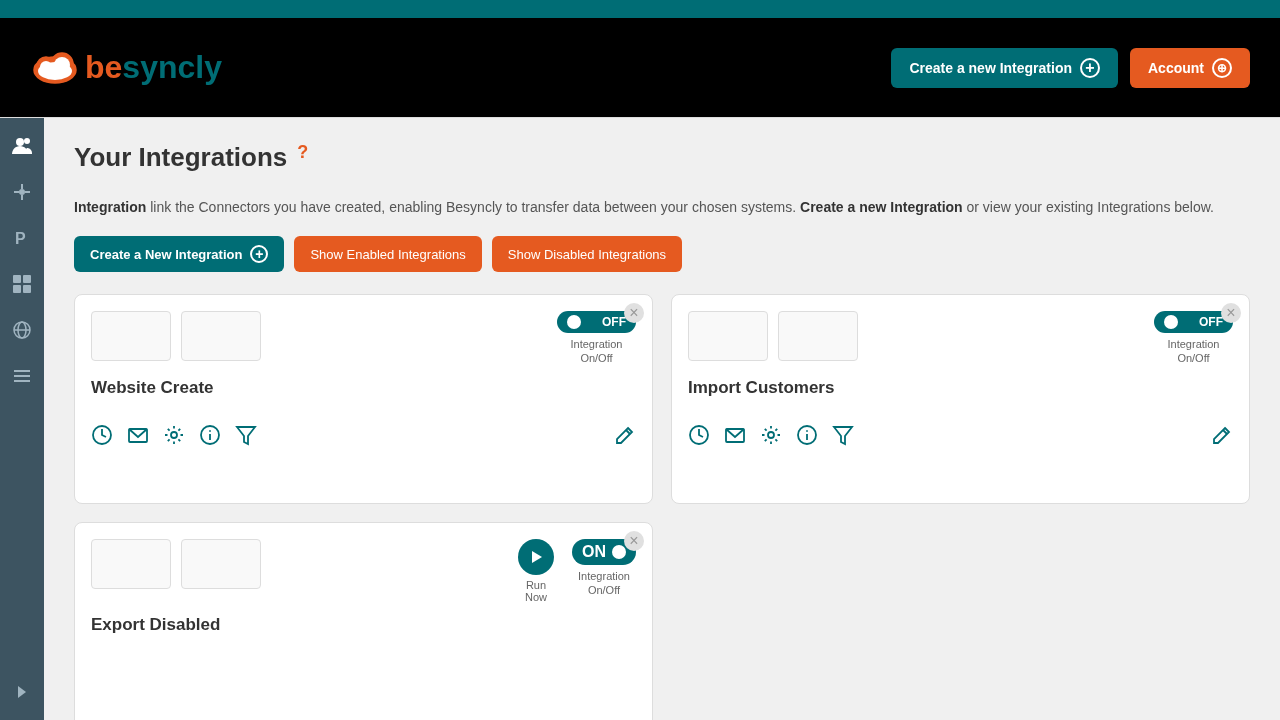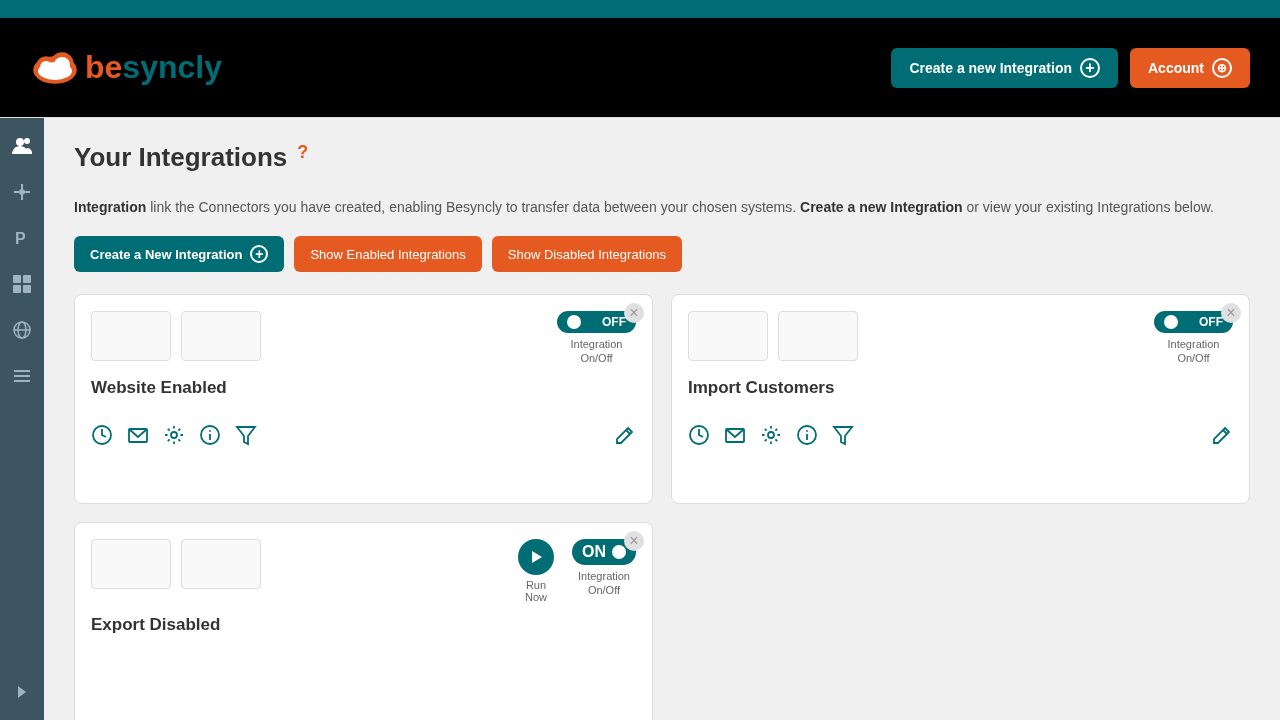--- a/index.html
+++ b/index.html
@@ -531,21 +531,21 @@
             <div class="card-logo-box"></div>
           </div>
           <div class="card-toggle-area">
             <div class="toggle-off">
               <span class="toggle-dot-off"></span>
               <span>OFF</span>
             </div>
             <span class="toggle-label">Integration<br>On/Off</span>
           </div>
         </div>
-        <div class="card-title">Website Enabled</div>
+        <div class="card-title">Website Create</div>
         <div style="flex:1"></div>
         <div class="card-footer">
           <div class="card-actions">
             <span class="action-icon">
               <svg width="22" height="22" viewBox="0 0 22 22" fill="none" stroke="#006d75" stroke-width="1.8">
                 <circle cx="11" cy="11" r="9"></circle>
                   <polyline points="11,5 11,11 15,13"></polyline>
               </svg>
             </span>
             <span class="action-icon">

